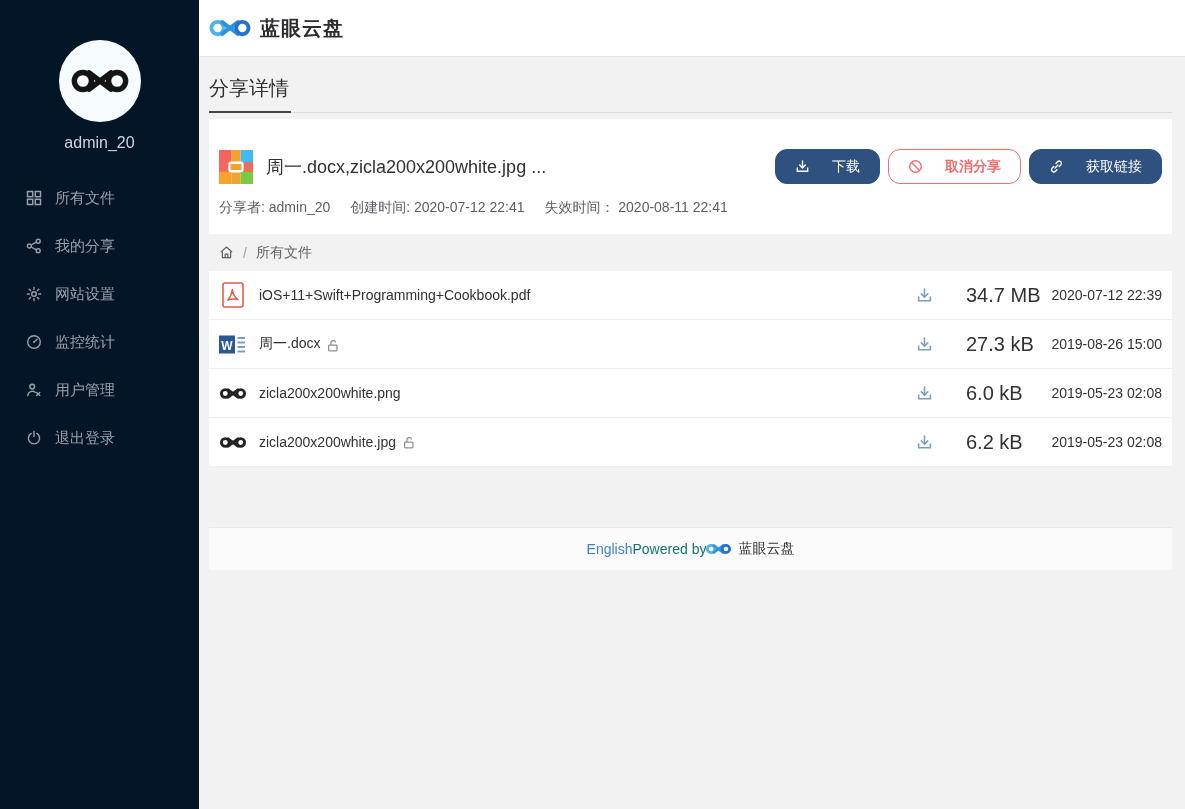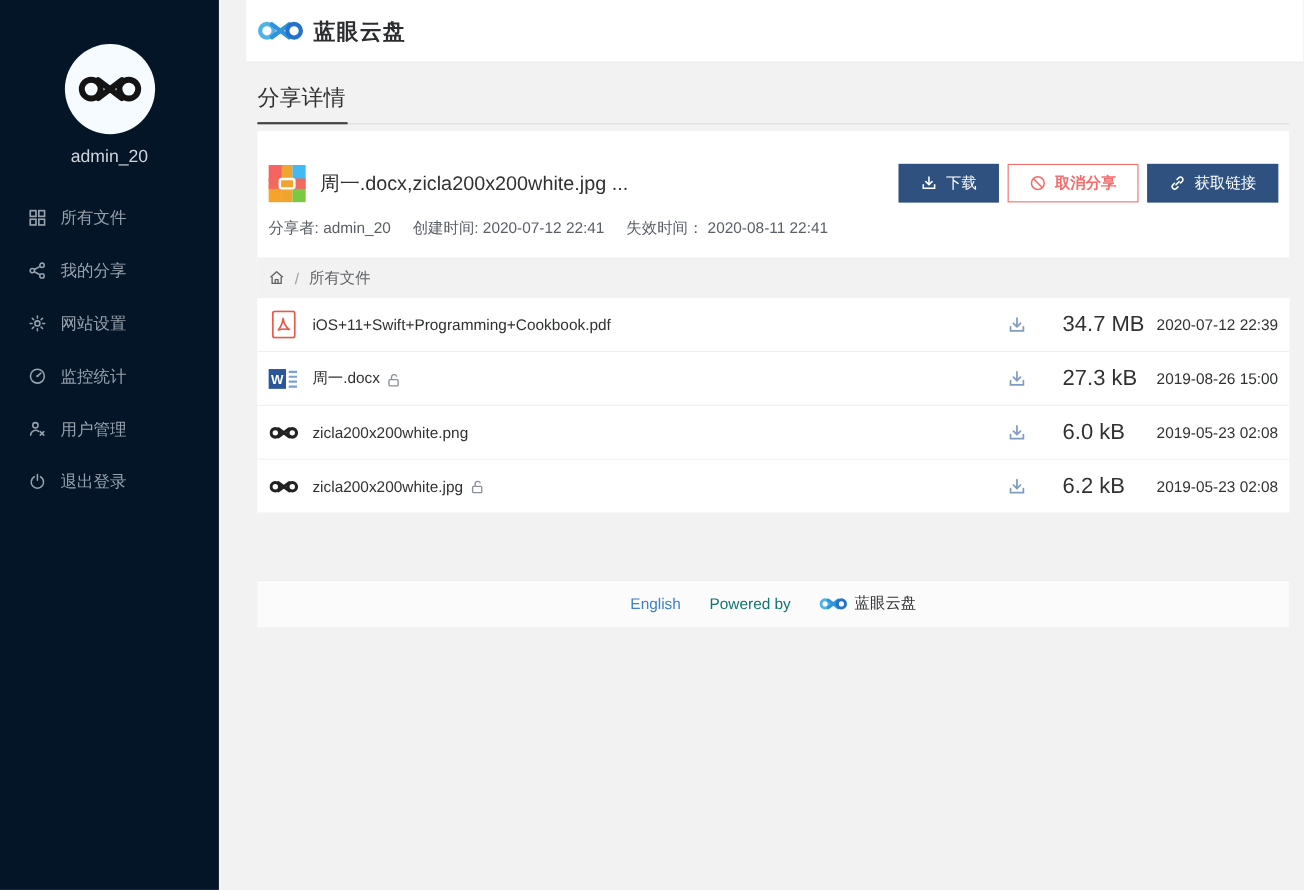--- a/index.html
+++ b/index.html
@@ -9,36 +9,36 @@
 
   
   .sidebar { width:199px; min-width:199px; height:809px; background:#031527; display:flex; flex-direction:column; align-items:center; }
   .avatar { margin-top:40px; width:82px; height:82px; border-radius:50%; background:#f6fbff; display:flex; align-items:center; justify-content:center; cursor:pointer; }
   .username { margin-top:12px; color:#cfd4db; font-size:16px; }
   .menu { margin-top:22px; width:100%; }
   .menu-item { height:48px; display:flex; align-items:center; gap:13px; padding-left:26px; color:#98a2ad; font-size:15px; cursor:pointer; }
   .menu-item svg { flex:0 0 auto; }
 
   
-  .main { flex:1; display:flex; flex-direction:column; height:570px;padding-left:25px; }
+  .main { flex:1; display:flex; flex-direction:column; height:570px; }
   .topbar { height:57px; background:#fff; border-bottom:1px solid #e7e7e7; display:flex; align-items:center; padding-left:10px; gap:9px; }
   .brand-text { font-size:20px; font-weight:bold; color:#2b2d31; letter-spacing:1px; }
 
   .content { flex:1; background:#f2f2f3; padding:0 13px 0 10px; display:flex; flex-direction:column; }
 
   .title-wrap { padding-top:18px; border-bottom:1px solid #dcdcdc; }
   .page-title { display:inline-block; font-size:20px; color:#303133; padding:0 2px 9px 0; border-bottom:2px solid #434343; margin-bottom:-1px; }
 
   
   .card { background:#fff; margin-top:6px; }
   .share-head { display:flex; align-items:center; justify-content:space-between; padding:30px 10px 0 10px; }
   .share-head-left { display:flex; align-items:center; gap:13px; }
   .share-title { font-size:18px; color:#303133; }
   .btn-row { display:flex; gap:8px; }
-  .btn { height:35px; display:inline-flex; align-items:center; gap:8px; padding:0 19px; font-size:14px; border-radius:0; cursor:pointer; border:1px solid transparent; }
+  .btn { height:35px; display:inline-flex; align-items:center; gap:22px; padding:0 19px; font-size:14px; border-radius:12px; cursor:pointer; border:1px solid transparent; }
   .btn-primary { background:#2e5180; color:#fff; border-color:#2e5180; }
   .btn-danger { background:#fff; color:#f56c6c; border-color:#f56c6c;font-weight:bold; }
 
   .share-info { padding:15px 10px 17px 10px; font-size:14px; color:#5a5e66; }
   .share-info b { font-weight:normal; }
   .share-info .seg { margin-right:16px; }
 
   .breadcrumb { background:#f2f2f2; height:37px; display:flex; align-items:center; padding:0 10px; gap:9px; font-size:14px; color:#606266; }
   .crumb-sep { color:#9b9fa6; }
   .crumb-home { display:flex; align-items:center; cursor:pointer; }
@@ -47,21 +47,21 @@
   .file-row { height:49px; display:flex; align-items:center; padding:0 10px; border-bottom:1px solid #efefef; background:#fff; }
   .file-icon { width:27px; display:flex; align-items:center; justify-content:center; }
   .file-name { margin-left:13px; font-size:14px; color:#303133; display:flex; align-items:flex-end; gap:6px; cursor:pointer; }
   .file-spacer { flex:1; }
   .col-download { width:55px; display:flex; justify-content:center; cursor:pointer; }
   .col-size { width:95px; padding-left:14px; font-size:20px; color:#303133; }
   .col-date { width:115px; text-align:right; font-size:14px; color:#303133; }
   .fi { display:none; }
 
   
-  .footer { margin-top:auto; height:43px; background:#fbfbfc; border-top:1px solid #e8e8e8; display:flex; align-items:center; justify-content:center; gap:26px; font-size:14px; }
+  .footer { margin-top:auto; height:43px; background:#fbfbfc; border-top:1px solid #e8e8e8; display:flex; align-items:center; justify-content:center; gap:0; font-size:14px; }
   .footer a.lang { color:#3e82c4; text-decoration:none; cursor:pointer; }
   .footer .powered { color:#0f766e; }
   .footer .fbrand { color:#303133; cursor:pointer; display:flex; align-items:center; gap:7px; }
 
   
   .zip-icon { width:34px; height:34px; position:relative; }
 </style>
 </head>
 <body>
 

